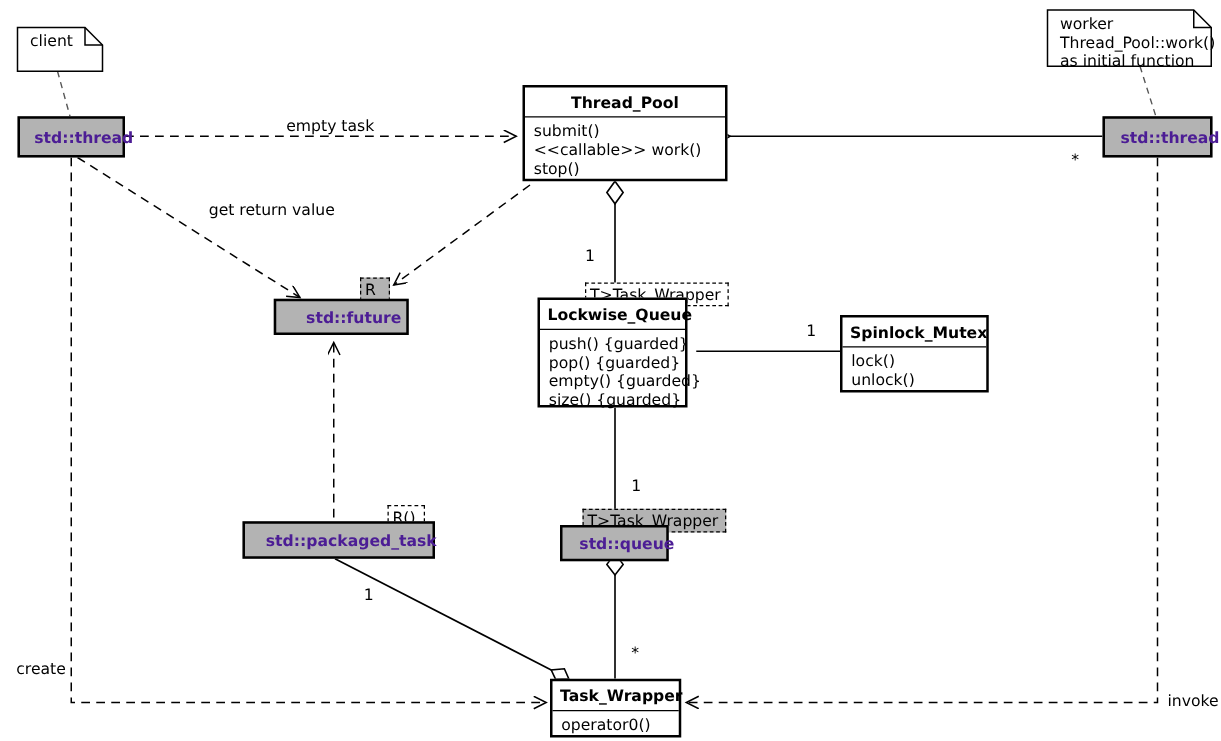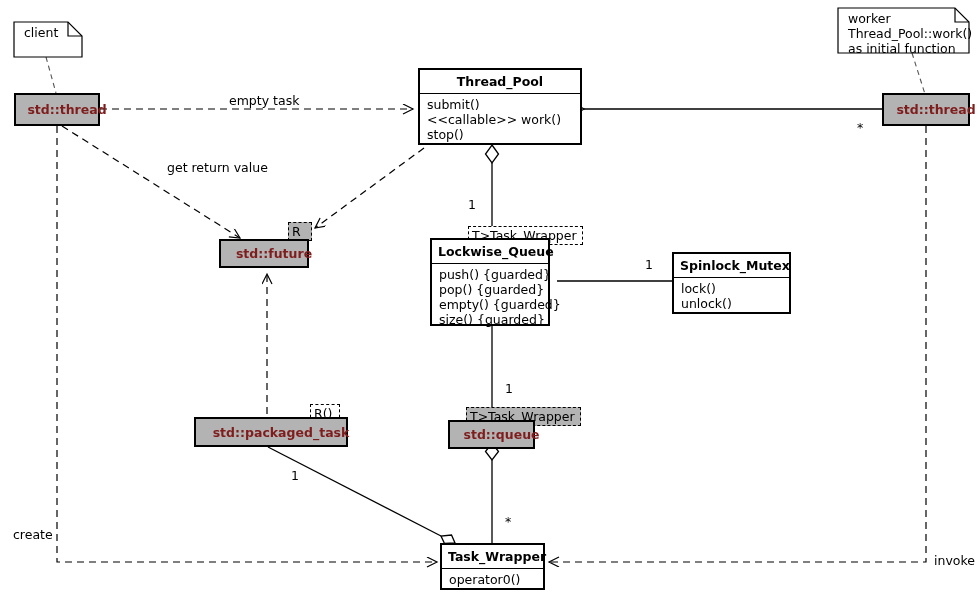--- a/index.html
+++ b/index.html
@@ -53,21 +53,21 @@
   .simple-box {
     position: absolute;
     box-sizing: border-box;
     border: 2px solid #000;
     background: #b3b3b3;
     display: flex;
     align-items: center;
     justify-content: center;
     font-size: 12.5px;
     font-weight: bold;
-    color: #7f1d1d;
+    color: #4c1d95;
     white-space: nowrap;
     padding-left: 20px;
   }
   .tmpl {
     position: absolute;
     box-sizing: border-box;
     border: 1px dashed #000;
     background: #ffffff;
     font-size: 12.5px;
     color: #000;
@@ -225,21 +225,21 @@
     <div class="uml-methods">
       <div>submit()</div>
       <div>&lt;&lt;callable&gt;&gt; work()</div>
       <div>stop()</div>
     </div>
   </div>
 
   <div class="tmpl filled" style="left:288px; top:222px; width:24px; height:19px;">
     <span>R</span>
   </div>
-  <div class="simple-box" style="left:219px; top:239px; width:90px; height:29px;">
+  <div class="simple-box" style="left:219px; top:239px; width:108px; height:29px;">
     <span>std::future</span>
   </div>
 
   <div class="tmpl" style="left:468px; top:226px; width:115px; height:19px;">
     <span>T&gt;Task_Wrapper</span>
   </div>
   <div class="uml-box" style="left:430px; top:238px; width:120px; height:88px;">
     <div class="uml-title">Lockwise_Queue</div>
     <div class="uml-divider"></div>
     <div class="uml-methods">

